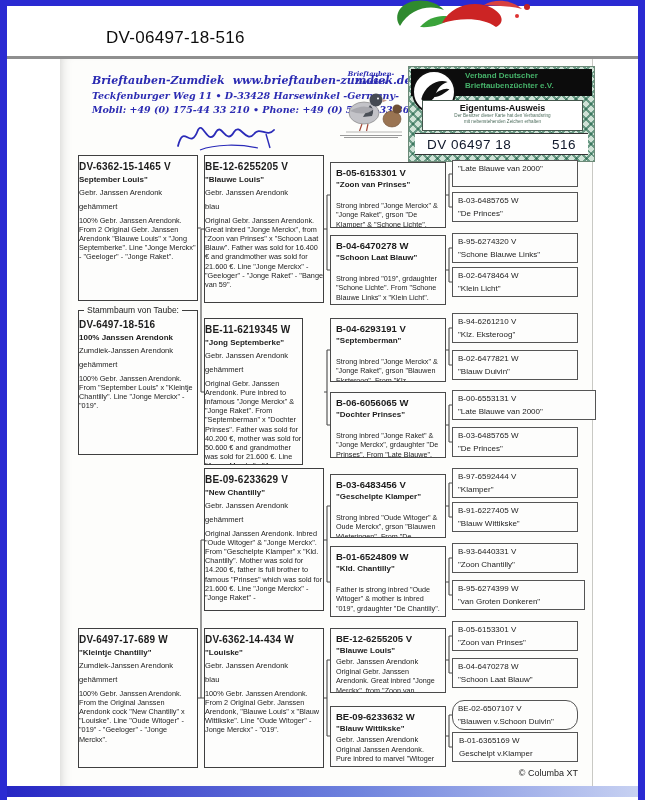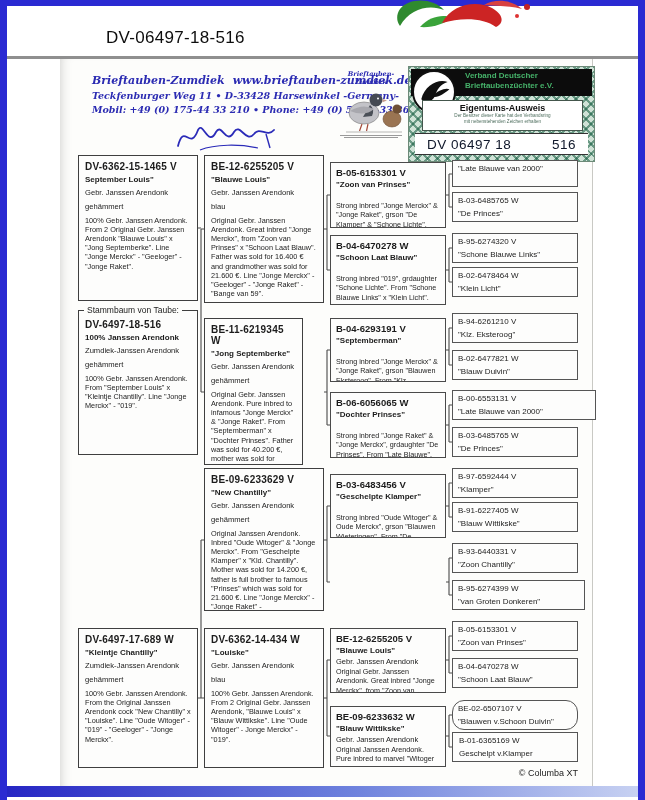--- a/index.html
+++ b/index.html
@@ -36,21 +36,21 @@
   .stamp-circle{position:absolute;left:3px;top:3px;width:44px;height:44px;border-radius:50%;
         background:#fff;border:2px solid #101010;box-sizing:border-box;}
   .stamp-panel{position:absolute;left:13px;right:11px;top:33px;height:29px;background:#fff;
         border:1px solid #44564c;text-align:center;}
   .stamp-title{font-size:9px;font-weight:bold;margin-top:2px;color:#111;}
   .stamp-note{font-size:4.6px;color:#4f6f5f;line-height:1.3;}
   .stamp-ring{position:absolute;left:6px;right:6px;top:66px;height:20px;background:#fff;
         border-top:1px solid #333;border-bottom:1px solid #333;display:flex;align-items:center;
         justify-content:space-between;padding:0 12px;font-size:13.5px;color:#0f172a;letter-spacing:.5px;}
   
-  .pbox{background:#fdfdfc;border:1.4px solid #3f3f3f;padding:5px 6px;box-sizing:border-box;overflow:hidden;}
+  .pbox{background:#fdfdfc;border:1.4px solid #3f3f3f;padding:5px 0;box-sizing:border-box;overflow:hidden;}
   .pbox3{background:#fdfdfc;border:1.2px solid #4a4a4a;padding:4px 5px;box-sizing:border-box;overflow:hidden;}
   .pbox4{background:#fdfdfc;border:1px solid #555;padding:3px 5px;box-sizing:border-box;overflow:hidden;}
   .bid{font-weight:bold;font-size:10px;margin-bottom:3px;letter-spacing:.2px;}
   .bname{font-weight:bold;font-size:8px;margin-bottom:4px;}
   .bmeta{font-size:7.6px;margin-bottom:5px;}
   .bdesc{font-size:7.3px;line-height:1.25;}
   .bid3{font-weight:bold;font-size:9.5px;margin-bottom:2px;}
   .bname3{font-weight:bold;font-size:8px;margin-bottom:2px;}
   .bmeta3{font-size:7.5px;min-height:9px;margin-bottom:1px;}
   .bdesc3{font-size:7.2px;line-height:1.3;}
@@ -239,20 +239,26 @@
     <div class="bname3">"Dochter Prinses"</div>
     <div class="bmeta3"></div>
     <div class="bdesc3">Strong inbred "Jonge Raket" &amp; "Jonge Merckx", grdaughter "De Prinses". From "Late Blauwe".</div>
   </div>
   <div class="abs pbox3" style="left:330px;top:474px;width:116px;height:64px;">
     <div class="bid3">B-03-6483456 V</div>
     <div class="bname3">"Geschelpte Klamper"</div>
     <div class="bmeta3"></div>
     <div class="bdesc3">Strong inbred "Oude Witoger" &amp; Oude Merckx", grson "Blauwen Wieteringen". From "De Klamper".</div>
   </div>
+  <div class="abs pbox3" style="left:330px;top:546px;width:116px;height:71px;">
+    <div class="bid3">B-01-6524809 W</div>
+    <div class="bname3">"Kld. Chantilly"</div>
+    <div class="bmeta3"></div>
+    <div class="bdesc3">Father is strong inbred "Oude Witoger" &amp; mother is inbred "019", grdaughter "De Chantilly".</div>
+  </div>
   <div class="abs pbox3" style="left:330px;top:628px;width:116px;height:65px;">
     <div class="bid3">BE-12-6255205 V</div>
     <div class="bname3">"Blauwe Louis"</div>
     <div class="bmeta3">Gebr. Janssen Arendonk</div>
     <div class="bdesc3">Original Gebr. Janssen Arendonk. Great inbred "Jonge Merckx", from "Zoon van Prinses" x "Schoon Laat Blauw".</div>
   </div>
   <div class="abs pbox3" style="left:330px;top:706px;width:116px;height:61px;">
     <div class="bid3">BE-09-6233632 W</div>
     <div class="bname3">"Blauw Wittikske"</div>
     <div class="bmeta3">Gebr. Janssen Arendonk</div>

